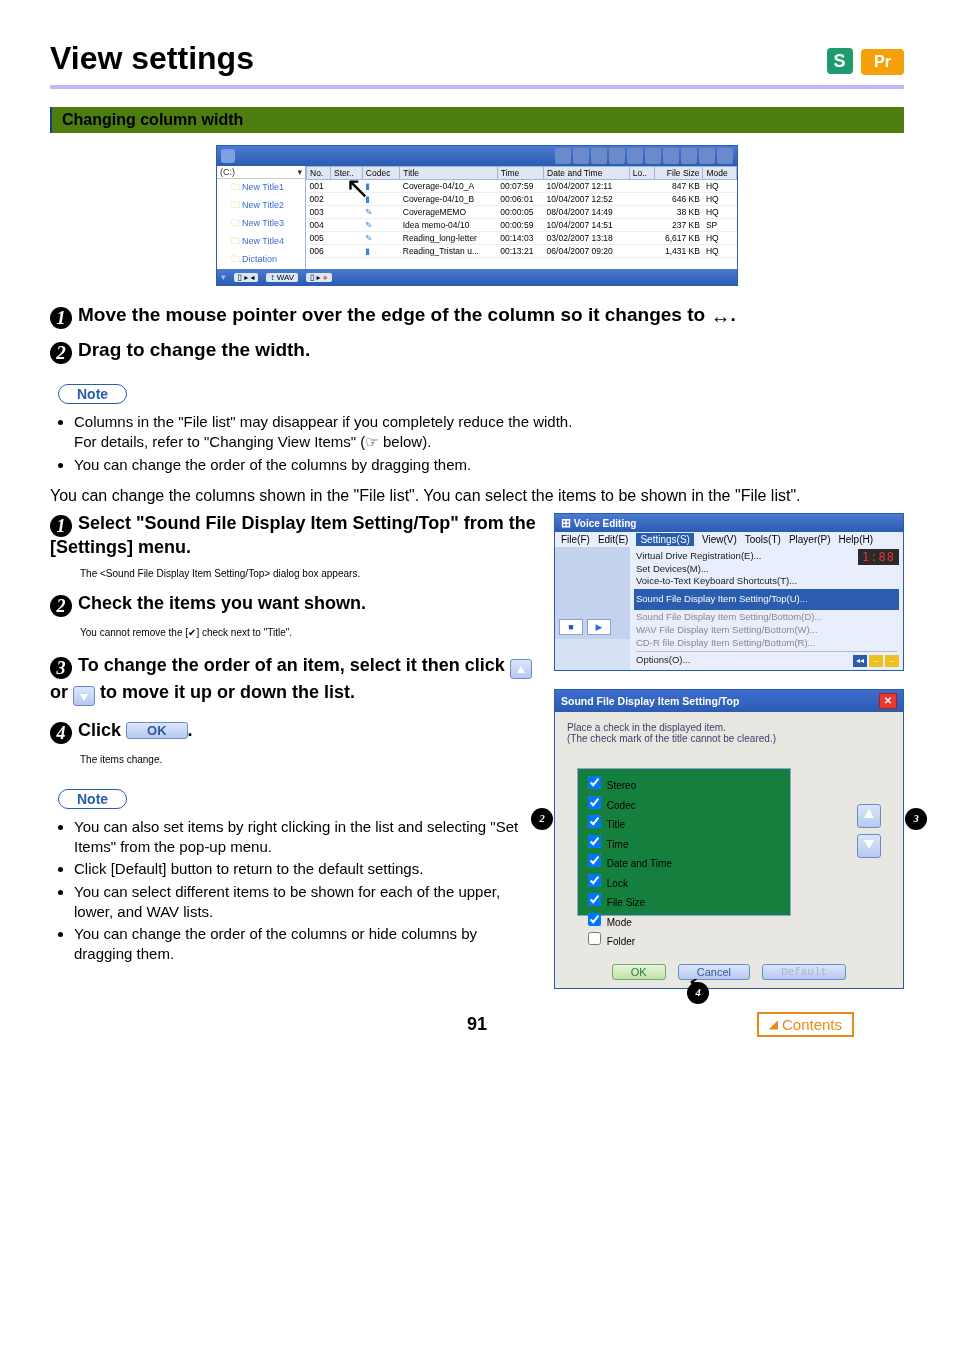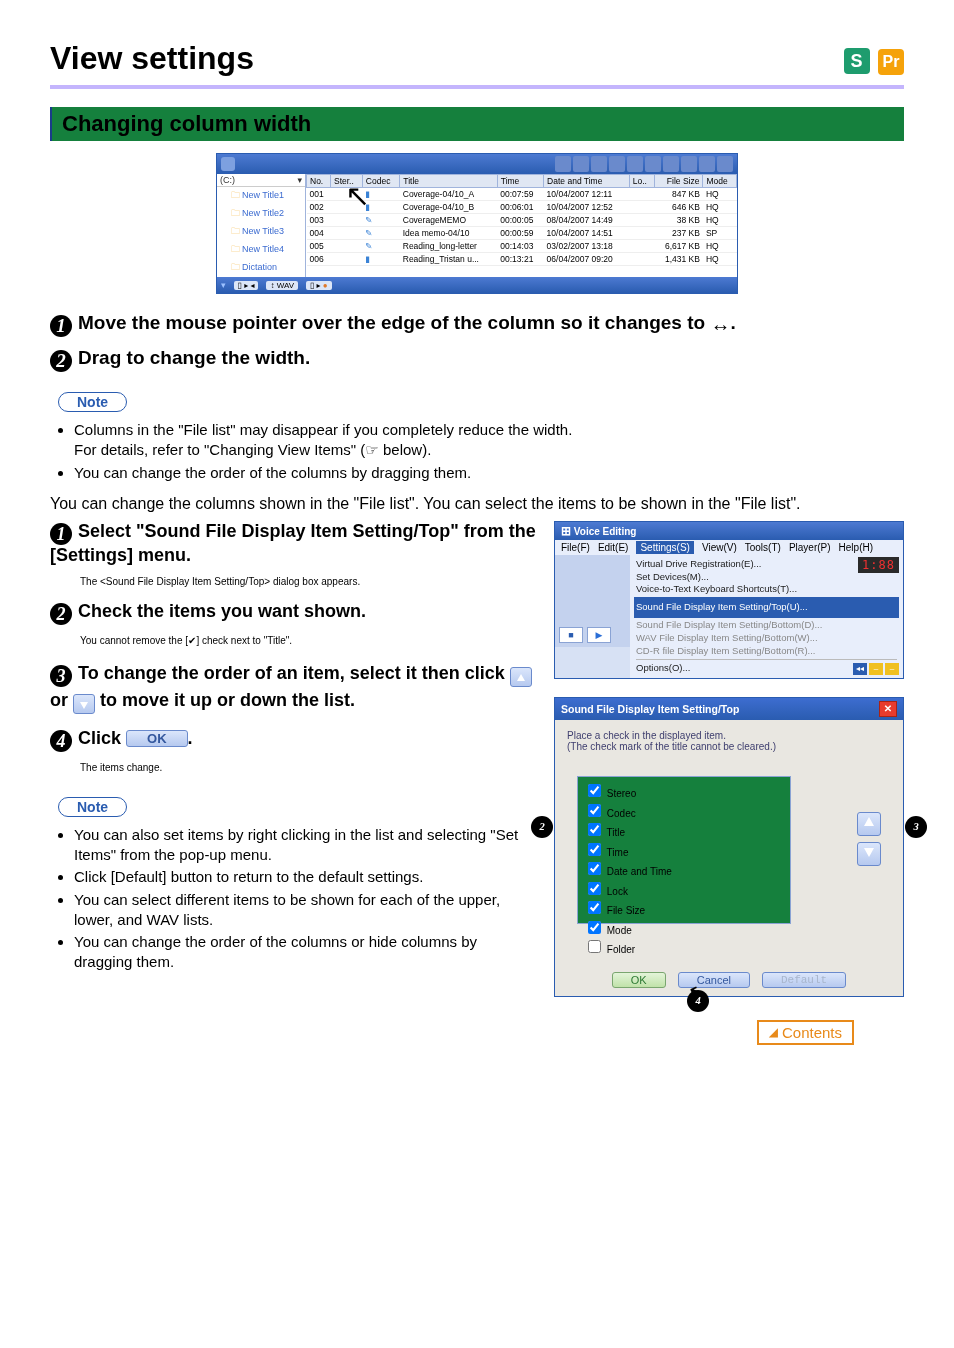--- a/index.html
+++ b/index.html
@@ -1,22 +1,22 @@
 <!DOCTYPE html>
 <html><head>
 <meta charset="utf-8">
 <style>
 body { margin:0; font-family:Arial,Helvetica,sans-serif; font-size:16px; color:#000; background:#fff; width:954px; }
 .page { padding:40px 50px 20px 50px; }
 .title-bar { border-bottom:4px solid #c4b5fd; margin-bottom:18px; position:relative; }
 h1 { font-size:32px; font-weight:bold; margin:0 0 8px 0; }
 .badges { position:absolute; right:0; top:8px; }
 .badge-s { width:26px; height:26px; background:#1e9c6e; color:#fff; font-weight:bold; font-size:18px; display:inline-flex; align-items:center; justify-content:center; border-radius:4px; margin-right:4px; }
-.badge-pr { width:26px; height:26px; background:#f5a20a; color:#fff; font-weight:bold; font-size:16px; display:inline-flex; align-items:center; justify-content:center; border-radius:4px; }
-h2 { background:#15803d; padding:4px 10px; font-size:22px; margin:12px 0 12px 0; border-left:2px solid #1a3c8a; }
+.badge-pr { width:43px; height:26px; background:#f5a20a; color:#fff; font-weight:bold; font-size:16px; display:inline-flex; align-items:center; justify-content:center; border-radius:4px; }
+h2 { background:#4d7c0f; padding:4px 10px; font-size:16px; margin:12px 0 12px 0; border-left:2px solid #1a3c8a; }
 .screenshot1 { margin:0 auto 18px auto; width:520px; }
 .win-frame { border:1px solid #2a5cb0; background:#dce6f7; font-size:9px; }
 .toolbar-strip { background:linear-gradient(#4d7ad2,#2a5cb0); height:20px; display:flex; align-items:center; padding:0 4px; }
 .magnify { width:14px; height:14px; background:#7da0e0; border-radius:3px; margin-right:4px; }
 .tool-icon { width:16px; height:16px; background:#6a8acc; margin-left:2px; border-radius:2px; display:inline-block; }
 .tool-group { margin-left:auto; display:flex; }
 .file-body { display:flex; background:#fff; }
 .folders { width:88px; border-right:1px solid #a0b4dc; }
 .drive-row { background:#fff; padding:1px 3px; border-bottom:1px solid #ccc; color:#333; display:flex; align-items:center; }
 .folder-row { color:#3b6bd0; padding:1px 3px 1px 14px; }
@@ -348,19 +348,20 @@
           </div>
           <span class="callout-4-arrow">↖</span>
         </div>
         <span class="callout-4">4</span>
       </div>
 
     </div>
   </div>
 
   <div class="footer" style="position:relative; height:30px;">
+    <div class="pgnum">91</div>
     <span class="contents-btn">
         <span class="tri">◢</span>
         <span>Contents</span>
       </span>
   </div>
 
 </div>
 
 </body></html>

